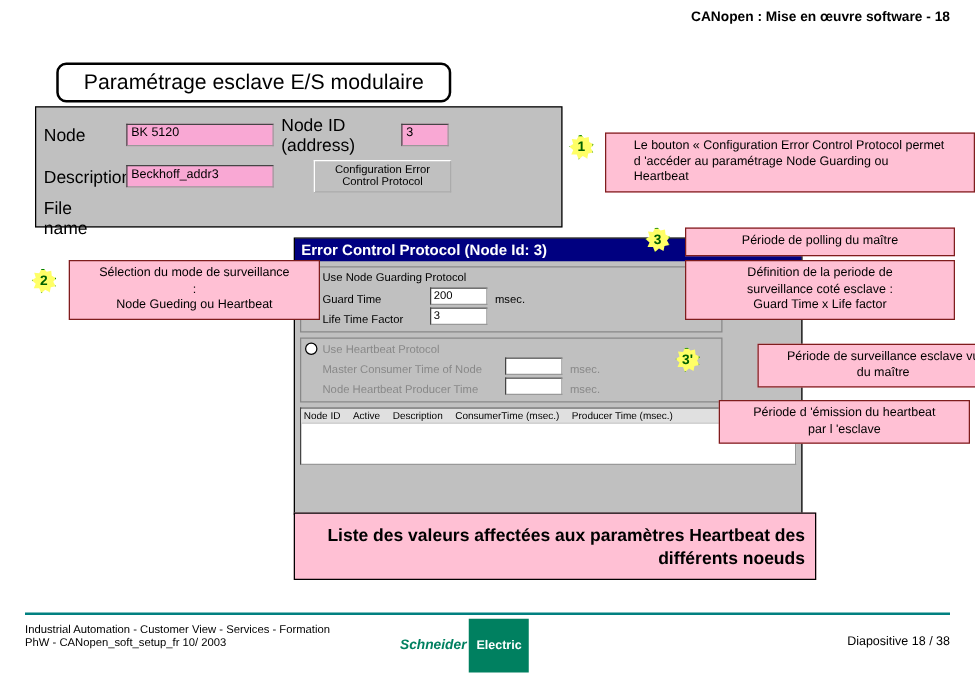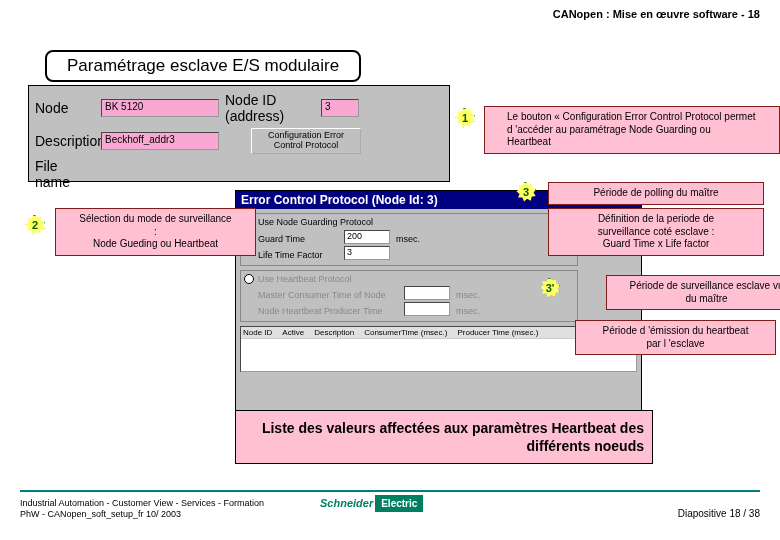--- a/index.html
+++ b/index.html
@@ -209,21 +209,21 @@
     left: 320px;
     font-size: 11px;
     font-style: italic;
     color: #008060;
     font-weight: bold;
   }
   .logo-box {
     display: inline-block;
     background: #008060;
     color: #fff;
-    padding: 3px 6px;
+    padding: 16px 6px;
     font-style: normal;
     font-size: 10px;
     margin-left: 2px;
     text-align: center;
   }
   .ok-cancel {
     position: absolute;
     right: 4px;
     top: 22px;
     display: flex;

